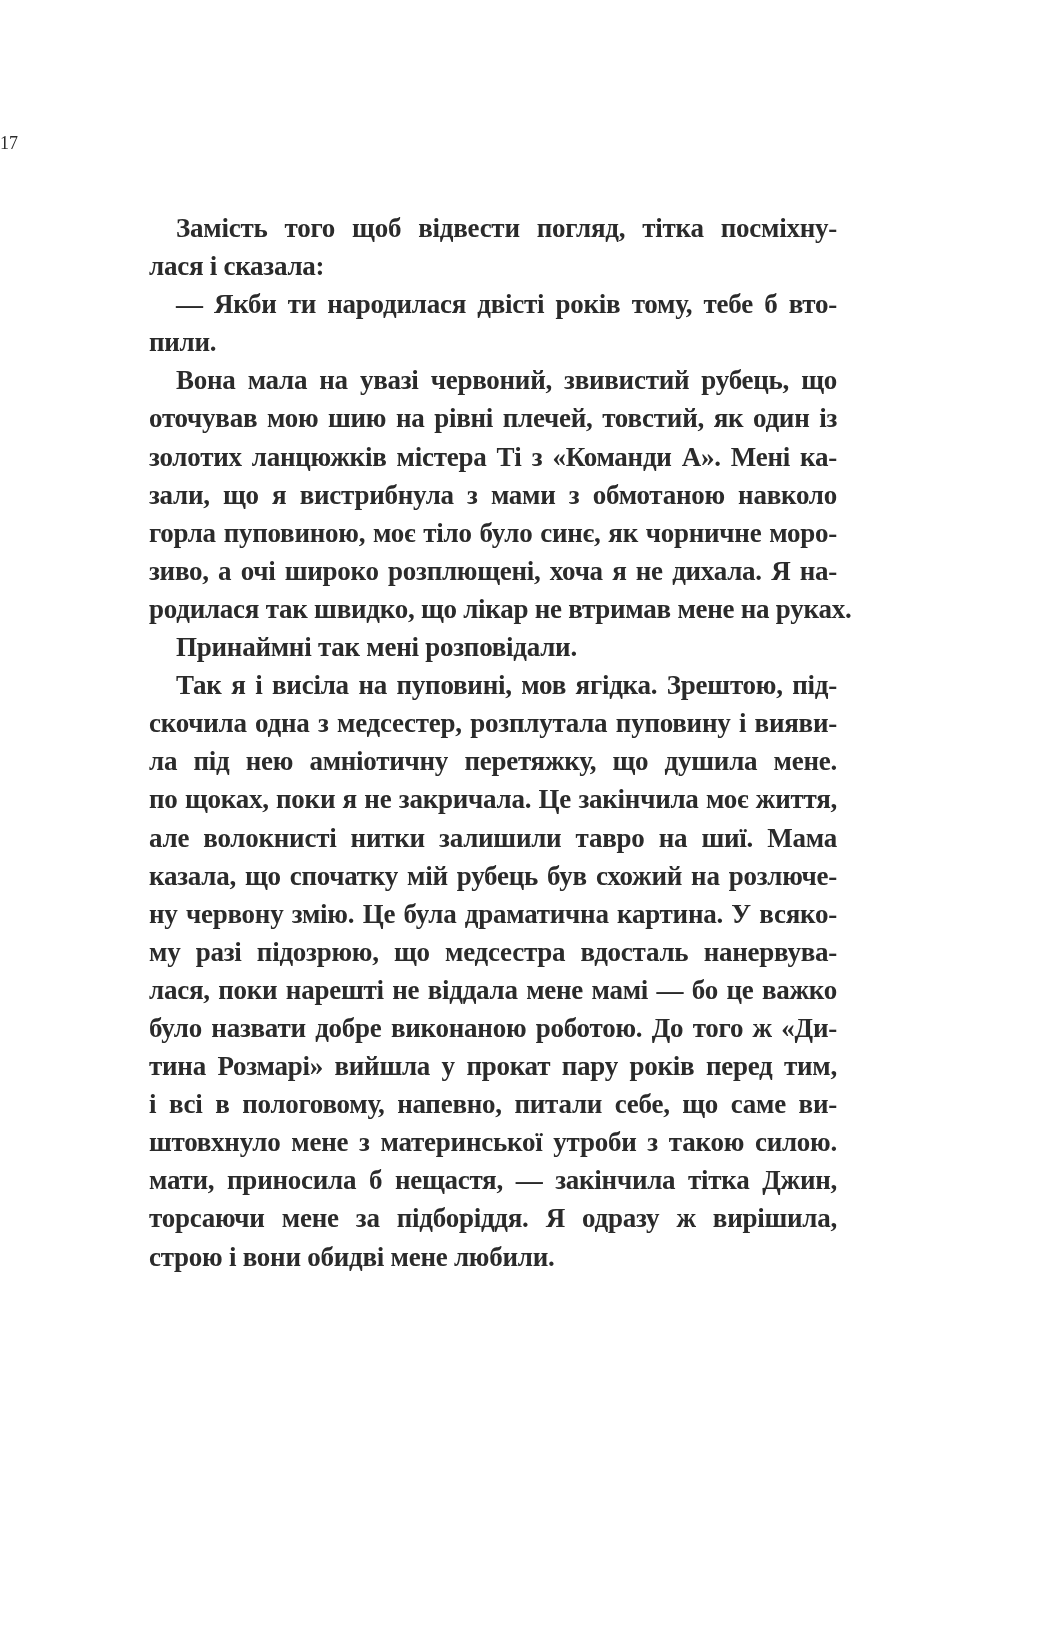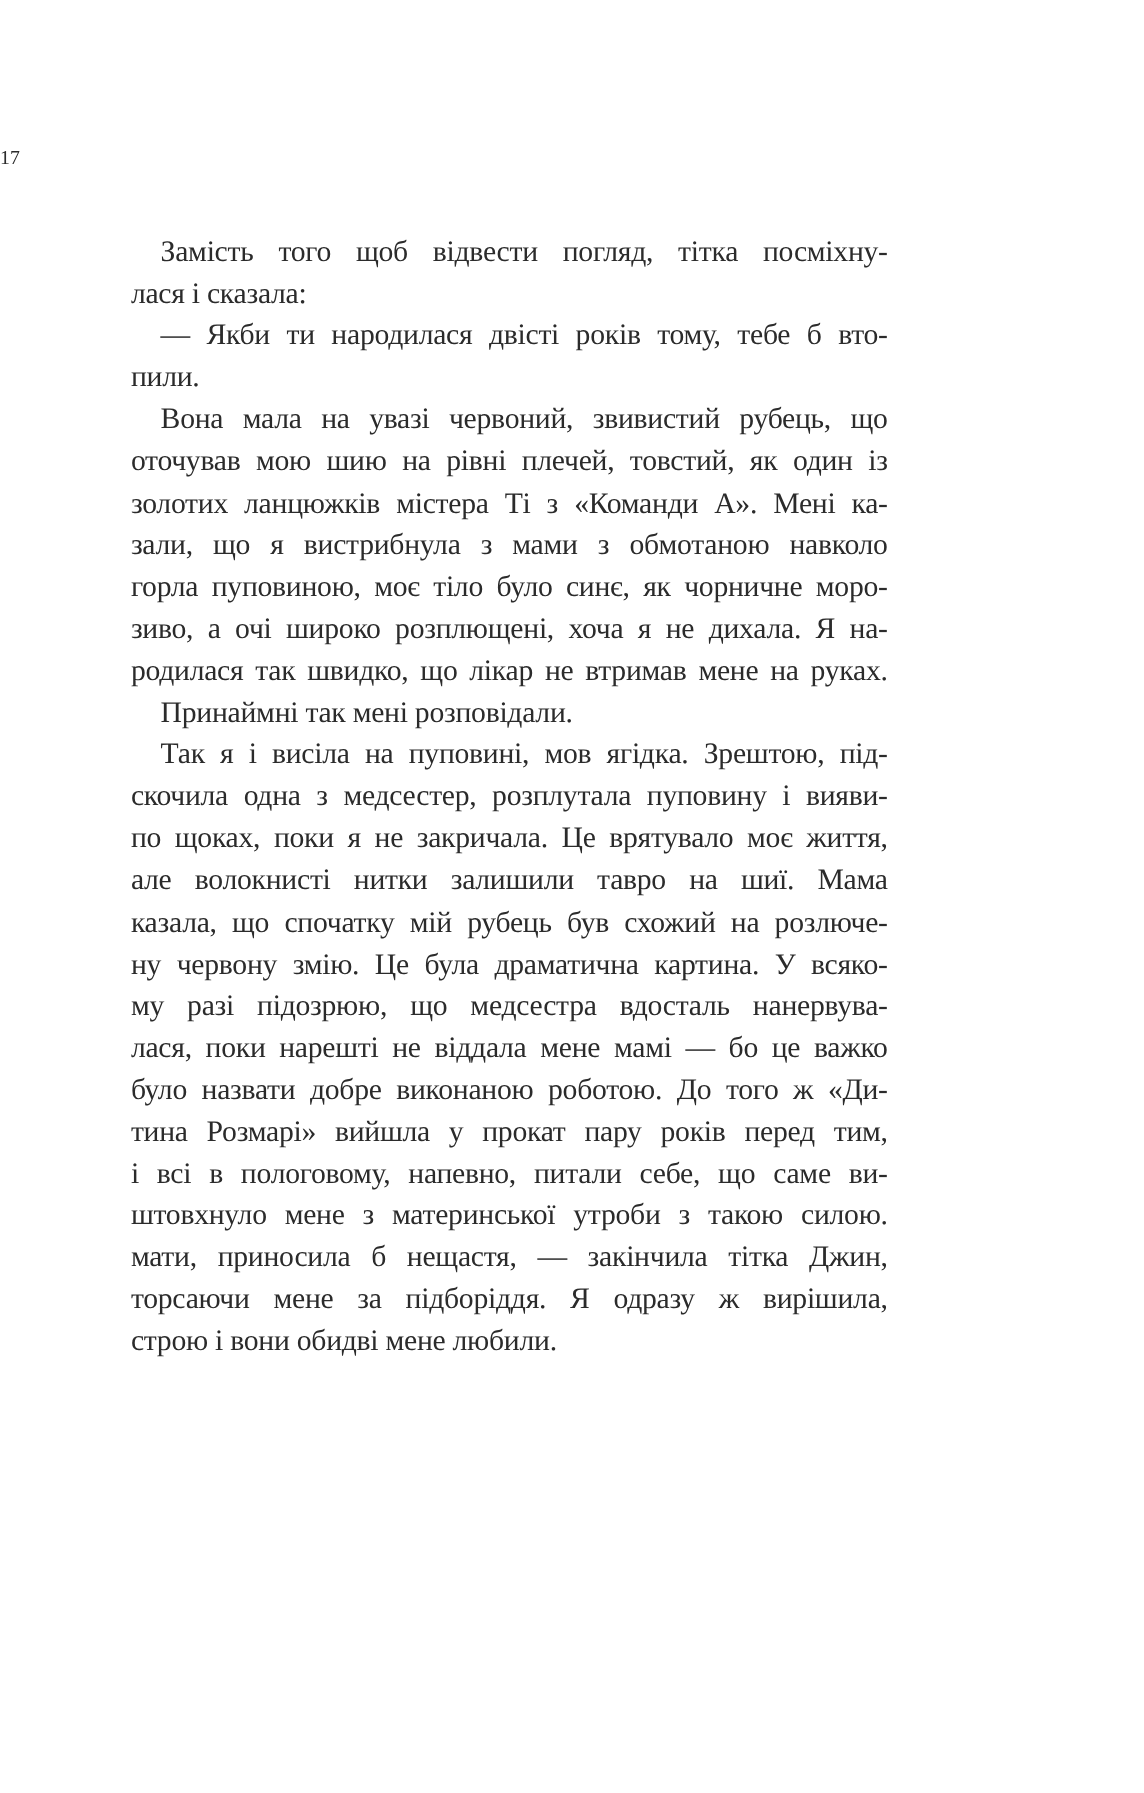--- a/index.html
+++ b/index.html
@@ -20,22 +20,23 @@
     top: 126px;
     left: 0;
     width: 946px;
     font-size: 18px;
     line-height: 34px;
     color: #2b2b2b;
   }
   .text-block {
     position: absolute;
     top: 209px;
-    left: 119px;
+    left: 149px;
     width: 688px;
+    font-weight: bold;
   }
   .line {
     display: block;
     height: 38.1px;
     line-height: 38.1px;
     font-size: 27px;
     white-space: nowrap;
     text-align: justify;
     text-align-last: justify;
     letter-spacing: -0.25px;
@@ -71,21 +72,22 @@
       <span class="line">родилася так швидко, що лікар не втримав мене на руках.</span>
     </div>
 
     <div>
       <span class="line indent last">Принаймні так мені розповідали.</span>
     </div>
 
     <div>
       <span class="line indent">Так я і висіла на пуповині, мов ягідка. Зрештою, під-</span>
       <span class="line">скочила одна з медсестер, розплутала пуповину і вияви-</span>
-      <span class="line">по щоках, поки я не закричала. Це врятувало моє життя,</span>
+      <span class="line">ла під нею амніотичну перетяжку, що душила мене.</span>
+      <span class="line">по щоках, поки я не закричала. Це закінчила моє життя,</span>
       <span class="line">але волокнисті нитки залишили тавро на шиї. Мама</span>
       <span class="line">казала, що спочатку мій рубець був схожий на розлюче-</span>
       <span class="line">ну червону змію. Це була драматична картина. У всяко-</span>
       <span class="line">му разі підозрюю, що медсестра вдосталь нанервува-</span>
       <span class="line">лася, поки нарешті не віддала мене мамі — бо це важко</span>
       <span class="line">було назвати добре виконаною роботою. До того ж «Ди-</span>
       <span class="line">тина Розмарі» вийшла у прокат пару років перед тим,</span>
       <span class="line">і всі в пологовому, напевно, питали себе, що саме ви-</span>
       <span class="line">штовхнуло мене з материнської утроби з такою силою.</span>
     </div>

